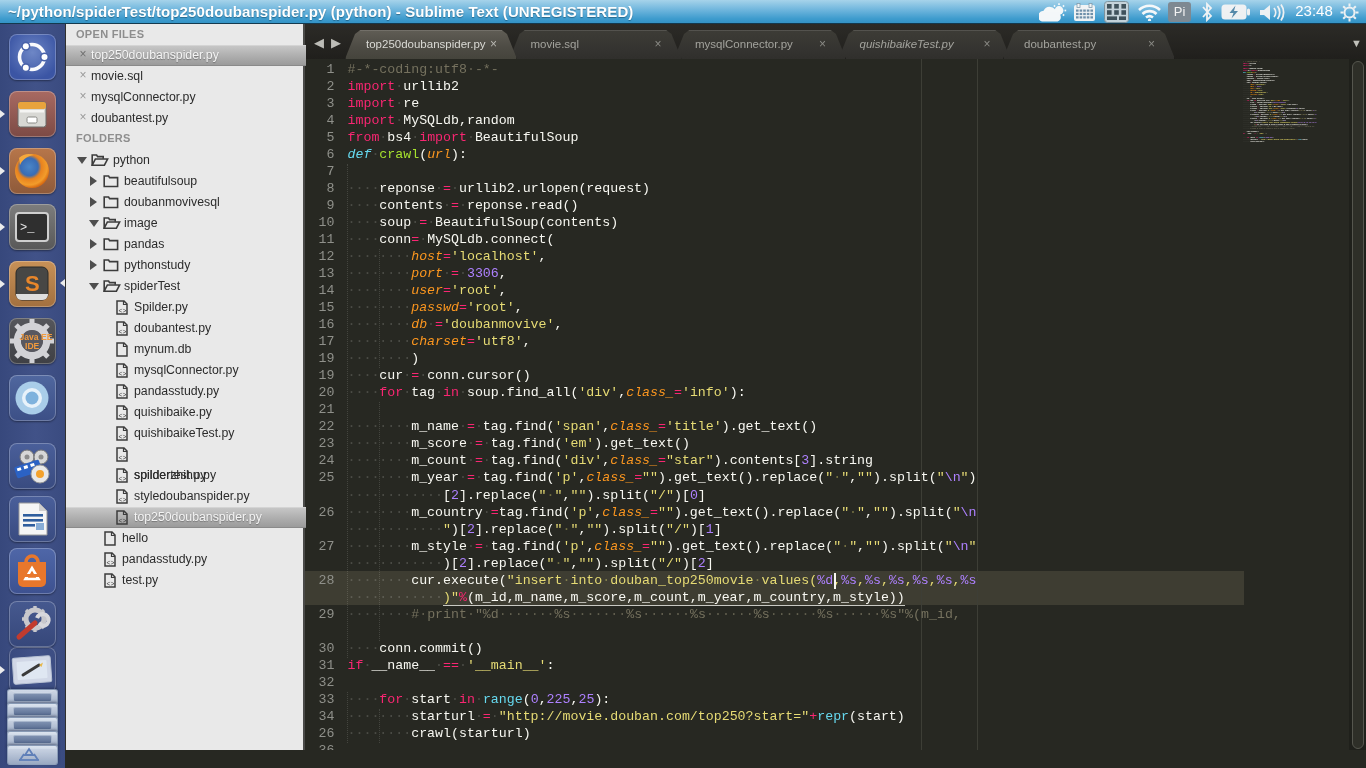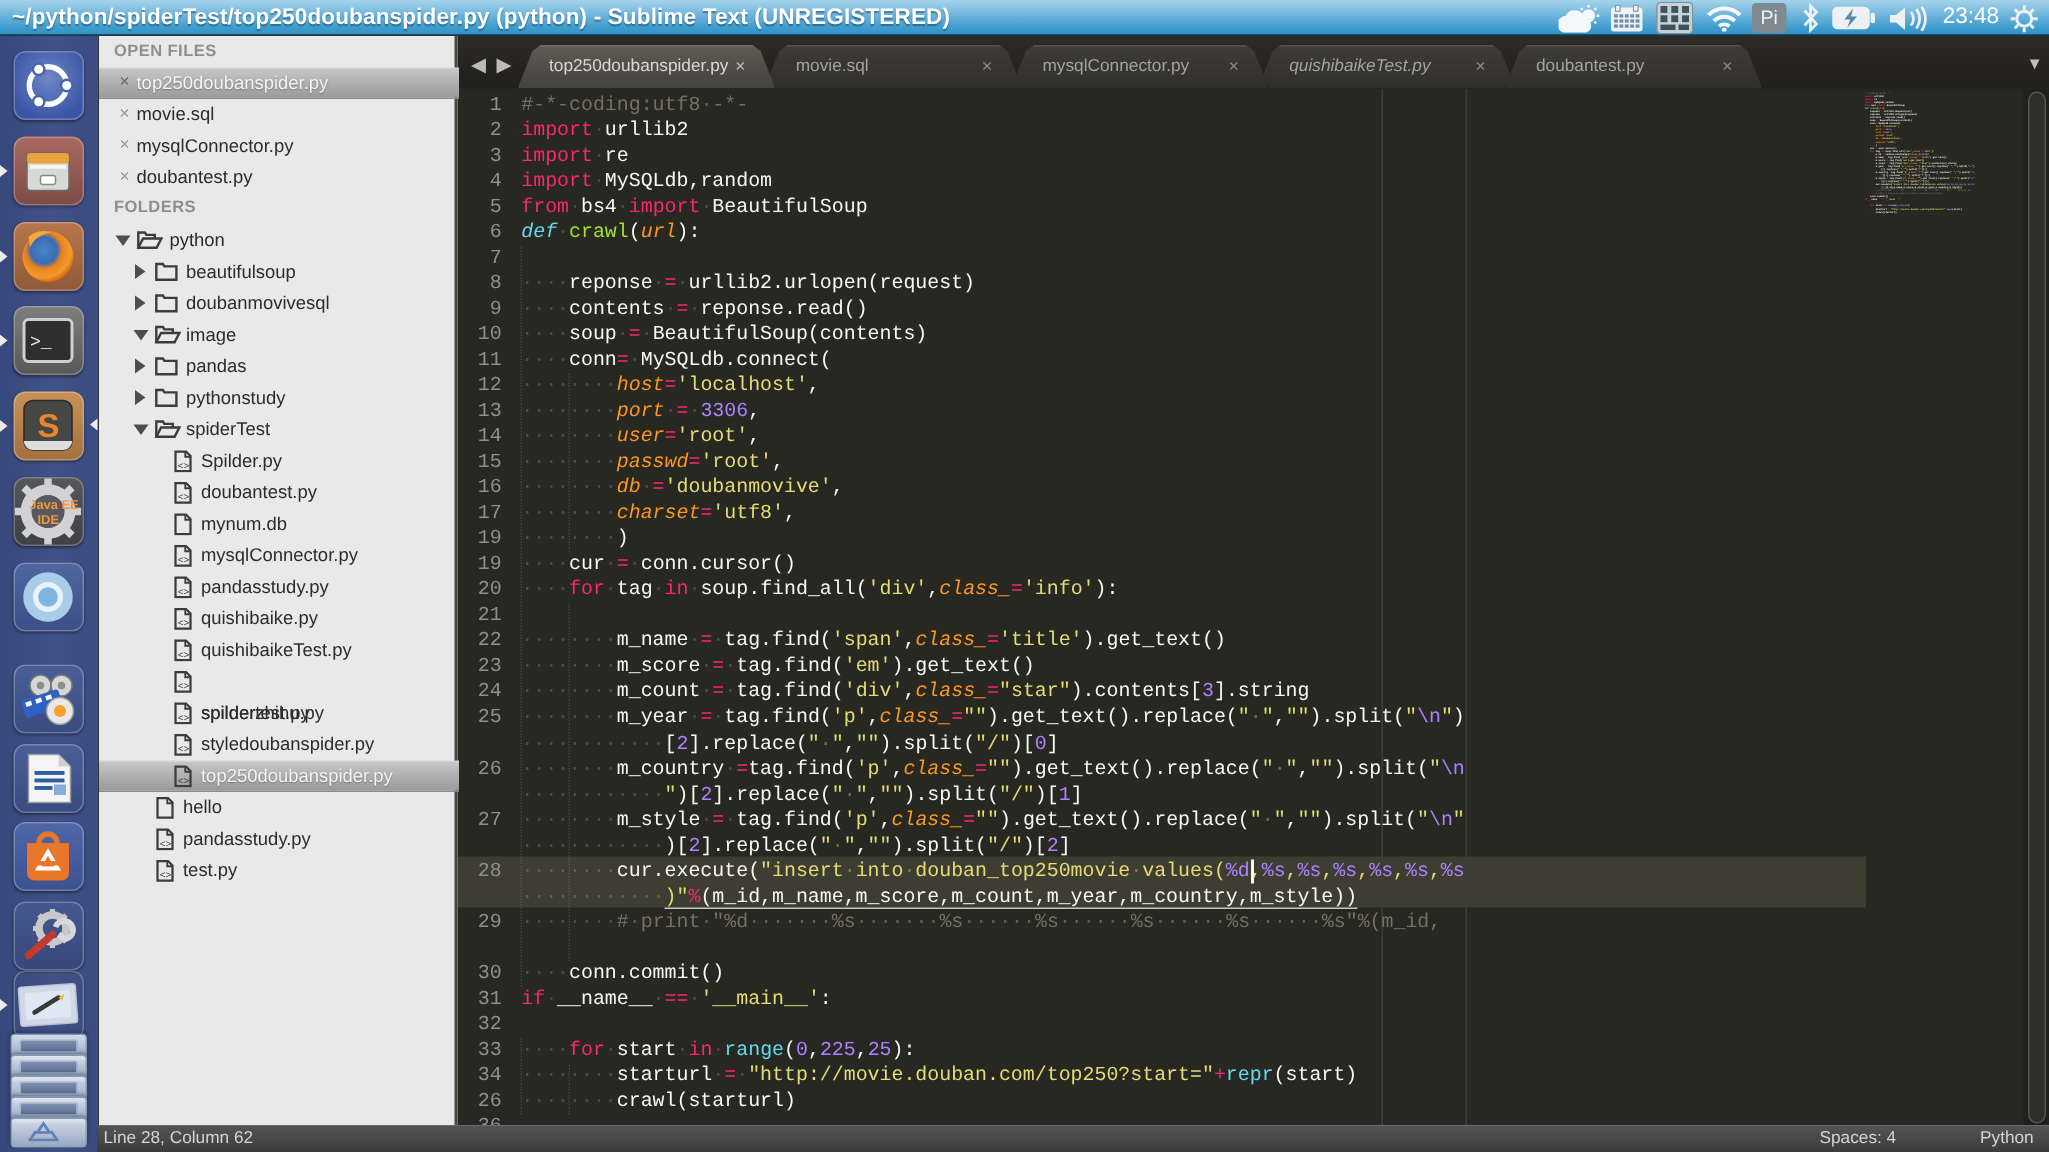--- a/index.html
+++ b/index.html
@@ -392,25 +392,20 @@
       <span class="tlab" style="position:absolute;left:56px;top:527.5px">pandasstudy.py</span>
       <span style="position:absolute;left:38px;top:548.5px;line-height:0">
         <svg width="12" height="15" viewBox="0 0 12 15">
           <path d="M1 1 L8 1 L11 4 L11 14 L1 14 Z" fill="none" stroke="#3c3c3c" stroke-width="1.5"></path>
           <path d="M7.5 1 L7.5 4.5 L11 4.5" fill="none" stroke="#3c3c3c" stroke-width="1.2"></path>
           <text x="2.5" y="12.5" font-size="6.5" fill="#3c3c3c" font-family="Liberation Mono,monospace">&lt;&gt;</text>
         </svg>
       </span>
       <span class="tlab" style="position:absolute;left:56px;top:548.5px">test.py</span>
   </div>
-  <div id="status">
-    <div id="stL">Line 28, Column 62</div>
-    <div id="stSp">Spaces: 4</div>
-    <div id="stPy">Python</div>
-  </div>
   <div id="panel">
     <div id="title">~/python/spiderTest/top250doubanspider.py (python) - Sublime Text (UNREGISTERED)</div>
 
 <svg class="tico" style="left:1039px;top:3px" width="29" height="19" viewBox="0 0 29 19">
 <g fill="#fbfbfb">
           <circle cx="20" cy="7.5" r="4.4"></circle>
 <g stroke="#fbfbfb" stroke-width="1.7">
             <line x1="20" y1="0.3" x2="20" y2="2"></line>
             <line x1="20" y1="13" x2="20" y2="14.7"></line>
             <line x1="12.8" y1="7.5" x2="14.5" y2="7.5"></line>

